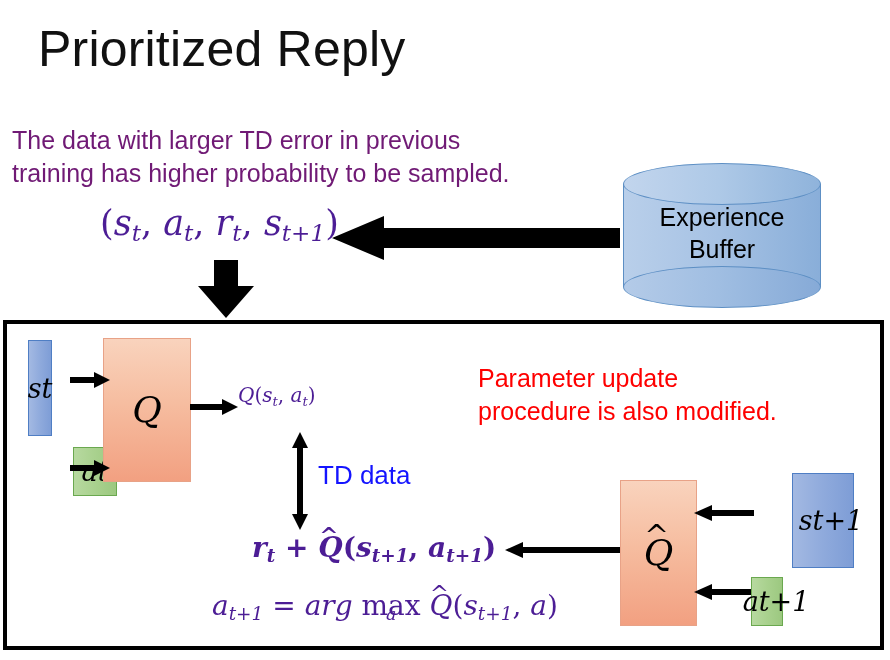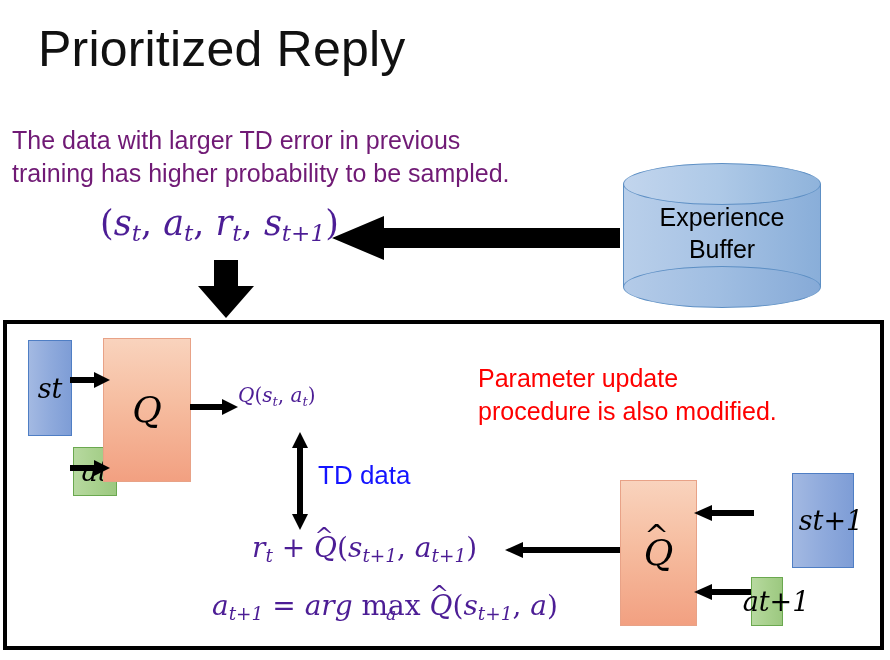--- a/index.html
+++ b/index.html
@@ -79,20 +79,21 @@
   #q-output-expr {
     left: 238px;
     top: 385px;
     font-size: 20px;
   }
 
   #target-expr {
     left: 252px;
     top: 534px;
     font-size: 28px;
+    font-weight: bold;
   }
 
   #argmax-expr {
     left: 212px;
     top: 592px;
     font-size: 28px;
   }
   .opname { font-style: italic; }
   .maxop {
     display: inline-block;
@@ -222,21 +223,21 @@
   }
   .block-label {
     font-family: "DejaVu Serif", "Liberation Serif", serif;
     font-style: italic;
     color: #000000;
     white-space: nowrap;
     line-height: 1;
   }
 
   #block-st {
-    left: 28px; top: 340px; width: 44px; height: 96px;
+    left: 28px; top: 340px; width: 24px; height: 96px;
   }
   #block-st .block-label { font-size: 27px; }
   #block-at {
     left: 28px; top: 447px; width: 44px; height: 49px; margin-left: 45px;
   }
   #block-at .block-label { font-size: 27px; }
   #block-q {
     left: 103px; top: 338px; width: 88px; height: 144px;
   }
   #block-q .block-label { font-size: 36px; }

